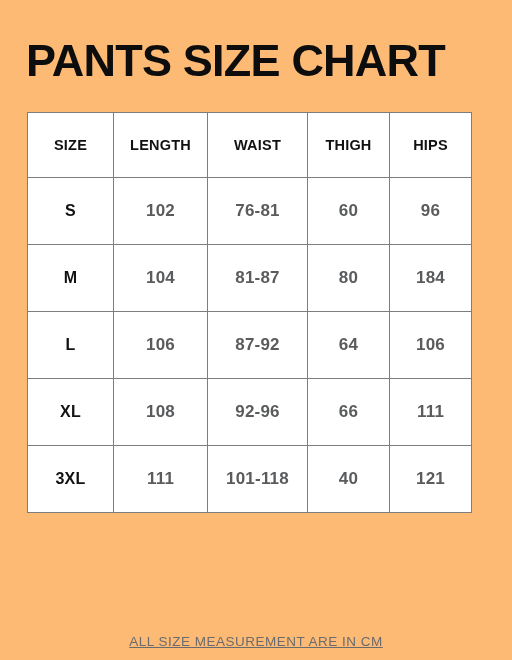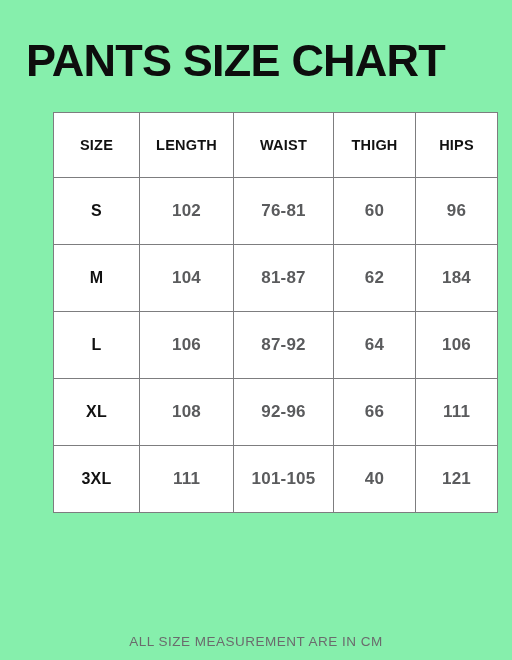--- a/index.html
+++ b/index.html
@@ -12,21 +12,21 @@
     background: #ffffff;
     font-family: "Liberation Sans", sans-serif;
     overflow: hidden;
     position: relative;
   }
 
   .page {
     position: relative;
     width: 512px;
     height: 660px;
-    background: #86efac;
+    background: #fdba74;
   }
 
   
   .title {
     position: absolute;
     left: 26px;
     top: 5px;
     width: 460px;
     font-size: 45px;
     line-height: 52px;
@@ -45,21 +45,20 @@
     left: 27px;
     top: 112px;
     width: 444px;
   }
 
   table.size-table {
     border-collapse: collapse;
     width: 444px;
     table-layout: fixed;
     background: #ffffff;
-    margin-left: 26px;
   }
 
   table.size-table td,
   table.size-table th {
     border: 1.5px solid #7d7d7f;
     text-align: center;
     vertical-align: middle;
     padding: 0;
   }
 
@@ -100,20 +99,21 @@
   .footnote {
     position: absolute;
     left: 0;
     top: 634px;
     width: 512px;
     text-align: center;
     font-size: 13.5px;
     font-weight: 400;
     color: #6b6b6d;
     letter-spacing: 0.5px;
+    text-decoration: underline;
   }
 </style>
 </head>
 <body>
 
 <div class="page">
 
   <h1 class="title">PANTS SIZE CHART</h1>
 
   <div class="table-wrap">
@@ -139,41 +139,41 @@
           <td class="size-cell">S</td>
           <td class="meas-cell">102</td>
           <td class="meas-cell">76-81</td>
           <td class="meas-cell">60</td>
           <td class="meas-cell">96</td>
         </tr>
         <tr>
           <td class="size-cell">M</td>
           <td class="meas-cell">104</td>
           <td class="meas-cell">81-87</td>
-          <td class="meas-cell">62</td>
+          <td class="meas-cell">80</td>
           <td class="meas-cell">184</td>
         </tr>
         <tr>
           <td class="size-cell">L</td>
           <td class="meas-cell">106</td>
           <td class="meas-cell">87-92</td>
           <td class="meas-cell">64</td>
           <td class="meas-cell">106</td>
         </tr>
         <tr>
           <td class="size-cell">XL</td>
           <td class="meas-cell">108</td>
           <td class="meas-cell">92-96</td>
           <td class="meas-cell">66</td>
           <td class="meas-cell">111</td>
         </tr>
         <tr>
           <td class="size-cell">3XL</td>
           <td class="meas-cell">111</td>
-          <td class="meas-cell">101-105</td>
+          <td class="meas-cell">101-118</td>
           <td class="meas-cell">40</td>
           <td class="meas-cell">121</td>
         </tr>
       </tbody>
     </table>
   </div>
 
   <div class="footnote">ALL SIZE MEASUREMENT ARE IN CM</div>
 
 </div>

